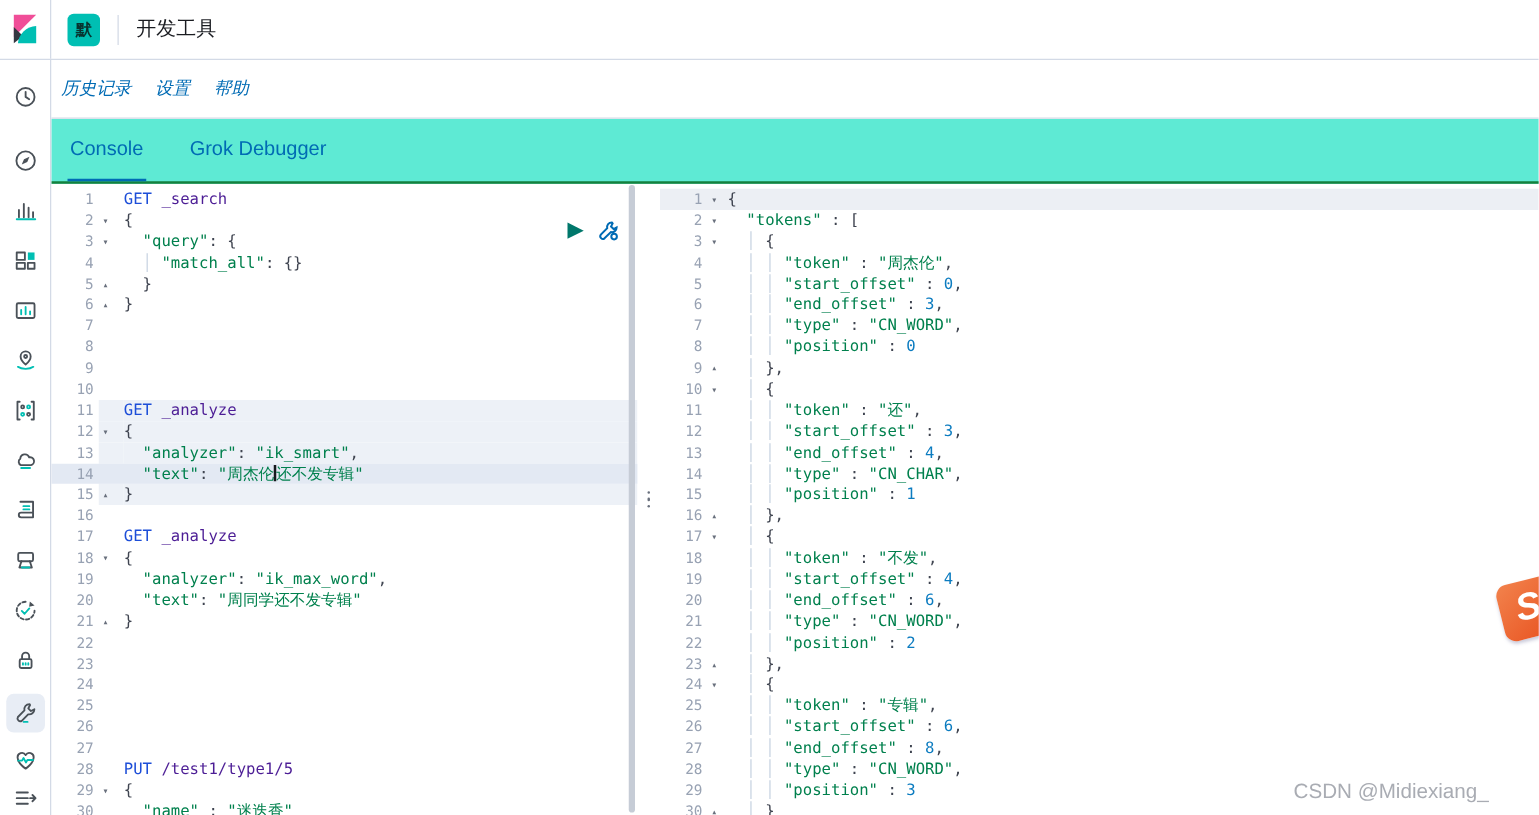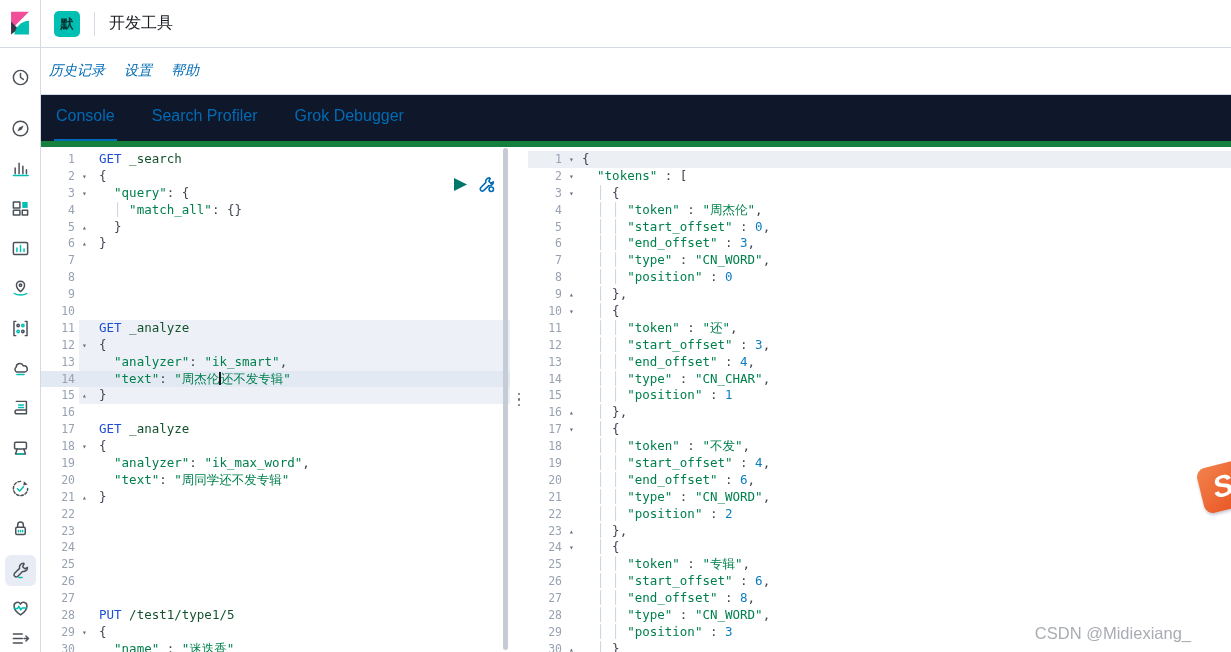--- a/index.html
+++ b/index.html
@@ -14,22 +14,22 @@
   .space-badge { width:26px; height:26px; margin-left:13px; border-radius:5px; background:#00BFB3;
     color:#073330; font-size:13px; font-weight:bold; display:flex; align-items:center; justify-content:center; cursor:pointer;}
   .hdr-divider { width:1px; height:24px; background:#D3DAE6; margin:0 14px; }
   .app-title { font-size:16px; color:#1A1C21; }
 
   .menubar { position:absolute; left:41px; top:48px; width:1190px; height:47px;
     border-bottom:1px solid #D3DAE6; display:flex; align-items:center; padding-left:8px; gap:19px; background:#fff; z-index:4;}
   .menu-link { color:#006BB4; font-size:14px; cursor:pointer;font-style:italic; }
 
   .tabbar { position:absolute; left:41px; top:95px; width:1190px; height:52px;
-    display:flex; align-items:flex-end; padding-left:13px; gap:33px; background:#0f172a;
-    border-bottom:6px solid #15803d; z-index:3;}
+    display:flex; align-items:flex-end; padding-left:13px; gap:33px; background:#5eead4;
+    border-bottom:2px solid #15803d; z-index:3;}
   .tab { font-size:16px; color:#006BB4; padding:0 2px 14px 2px; cursor:pointer; border-bottom:2px solid transparent; }
   .tab.active { border-bottom:2px solid #006BB4; }
 
   
   .sidebar { position:absolute; left:0; top:48px; width:41px; height:604px;
     border-right:1px solid #D3DAE6; background:#fff; z-index:6; }
   .side-icon { position:absolute; left:11px; width:19px; height:19px; cursor:pointer; }
   .side-icon svg { width:19px; height:19px; display:block; }
   .side-icon.selected { left:5px; width:31px; height:31px; background:#E8EDF5; border-radius:6px;
     display:flex; align-items:center; justify-content:center; }
@@ -38,21 +38,21 @@
   .pane { position:absolute; top:147px; height:505px; overflow:hidden; background:#fff; padding-top:4px; }
   .left-pane  { left:41px;  width:469px; }
   .right-pane { left:528px; width:703px; }
   .row { display:flex; height:16.9px; line-height:16.9px;
     font-family:"DejaVu Sans Mono", monospace; font-size:12.5px; }
   .ln   { flex:none; width:38px; text-align:right; padding-right:4px; color:#98A2B3; font-size:11.5px; }
   .fold { flex:none; width:20px; color:#69707D; font-size:8px; padding-left:3px; line-height:17.5px;}
   .right-pane .fold { width:16px; }
   .code { flex:1; white-space:pre; color:#3F4450; }
   .m { color:#1d4ed8; }            
-  .u { color:#14532d; }            
+  .u { color:#4c1d95; }            
   .s { color:#00804D; }            
   .n { color:#0C7CC0; }            
   .p { color:#3F4450; }            
   .g { color:#C9D4E2; }            
   .cursor { display:inline-block; width:1.5px; height:13px; background:#15181d; vertical-align:-2px; }
   .row.blk .fold, .row.blk .code { background:#EDF1F7; }
   .row.act, .row.act .fold, .row.act .code { background:#E3E9F3; }
   .row.hl { background:#ECEFF4; }
 
   .editor-scrollbar { position:absolute; left:503px; top:148px; width:5px; height:502px;
@@ -91,21 +91,20 @@
 </div>
 
 <div class="menubar">
   <span class="menu-link">历史记录</span>
   <span class="menu-link">设置</span>
   <span class="menu-link">帮助</span>
 </div>
 
 <div class="tabbar">
   <div class="tab active">Console</div>
-  <div class="tab">Search Profiler</div>
   <div class="tab">Grok Debugger</div>
 </div>
 
 <div class="sidebar" id="sidebar">
     <div class="side-icon" style="top: 20px;">
       <svg viewBox="0 0 16 16" fill="none" stroke-width="1.25" stroke-linecap="round" stroke-linejoin="round">
         <circle cx="8" cy="8" r="6" stroke="#4A5158"></circle>
         <path d="M8 4.6V8l2.4 1.6" stroke="#4A5158"></path>
       </svg>
     </div>

